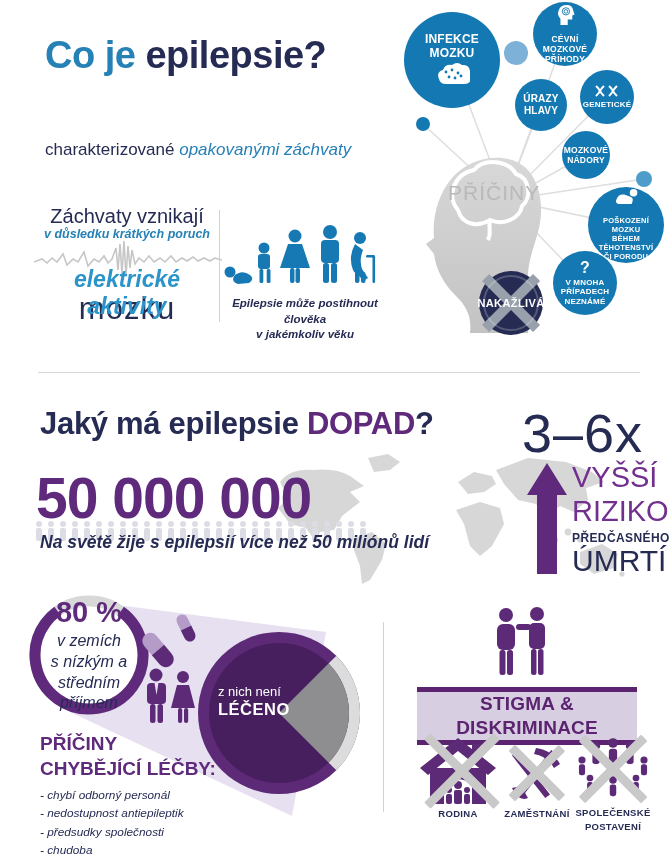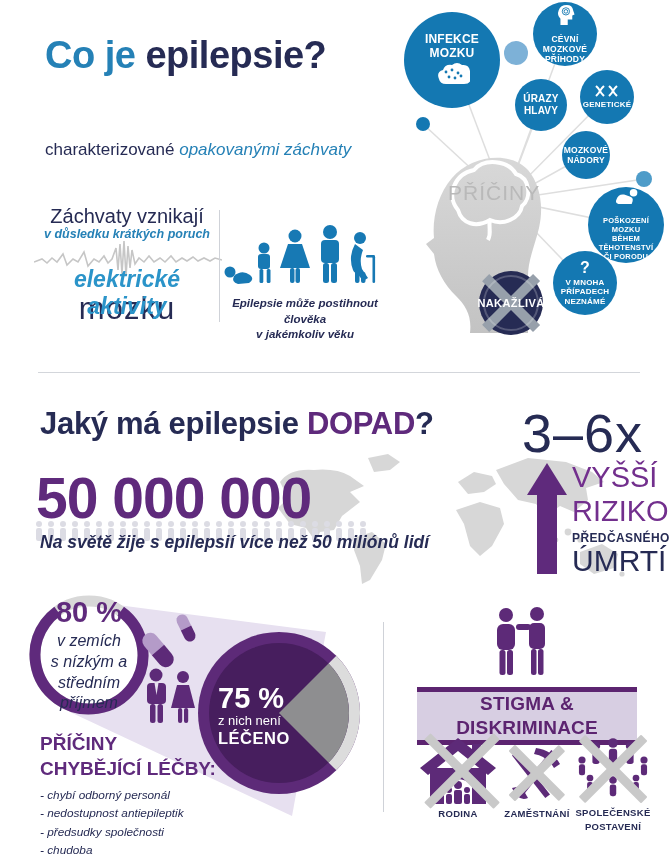--- a/index.html
+++ b/index.html
@@ -306,21 +306,20 @@
     <rect x="38" y="40" width="4.2" height="15" rx="2"></rect>
   </svg>
 
   <svg class="abs z1" style="left:196px;top:630px;" width="166" height="166" viewBox="0 0 166 166">
     <circle cx="83" cy="83" r="81" fill="#5d2a78"></circle>
     <path d="M83 83 L140.3 25.7 A81 81 0 0 1 140.3 140.3 Z" fill="#dcdcdc"></path>
     <circle cx="83" cy="83" r="70" fill="#471e5e"></circle>
     <path d="M83 83 L132.5 33.5 A70 70 0 0 1 132.5 132.5 Z" fill="#8e8e90"></path>
   </svg>
   <div class="abs z2" style="left:218px;top:684px;width:110px;color:#fff;">
-    <div class="b" style="font-size:29px;line-height:1;">75 %</div>
     <div style="font-size:13px;line-height:1.25;">z nich není</div>
     <div class="b" style="font-size:16.5px;letter-spacing:.5px;">LÉČENO</div>
   </div>
 
   <div class="abs purple b pre" style="left:40px;top:732px;font-size:19px;line-height:1.3;z-index:2;">PŘÍČINY
 CHYBĚJÍCÍ LÉČBY:</div>
 
   <div class="abs navy it" style="left:40px;top:786px;font-size:11.8px;line-height:1.55;z-index:2;">
     <div>- chybí odborný personál</div>
     <div>- nedostupnost antiepileptik</div>

